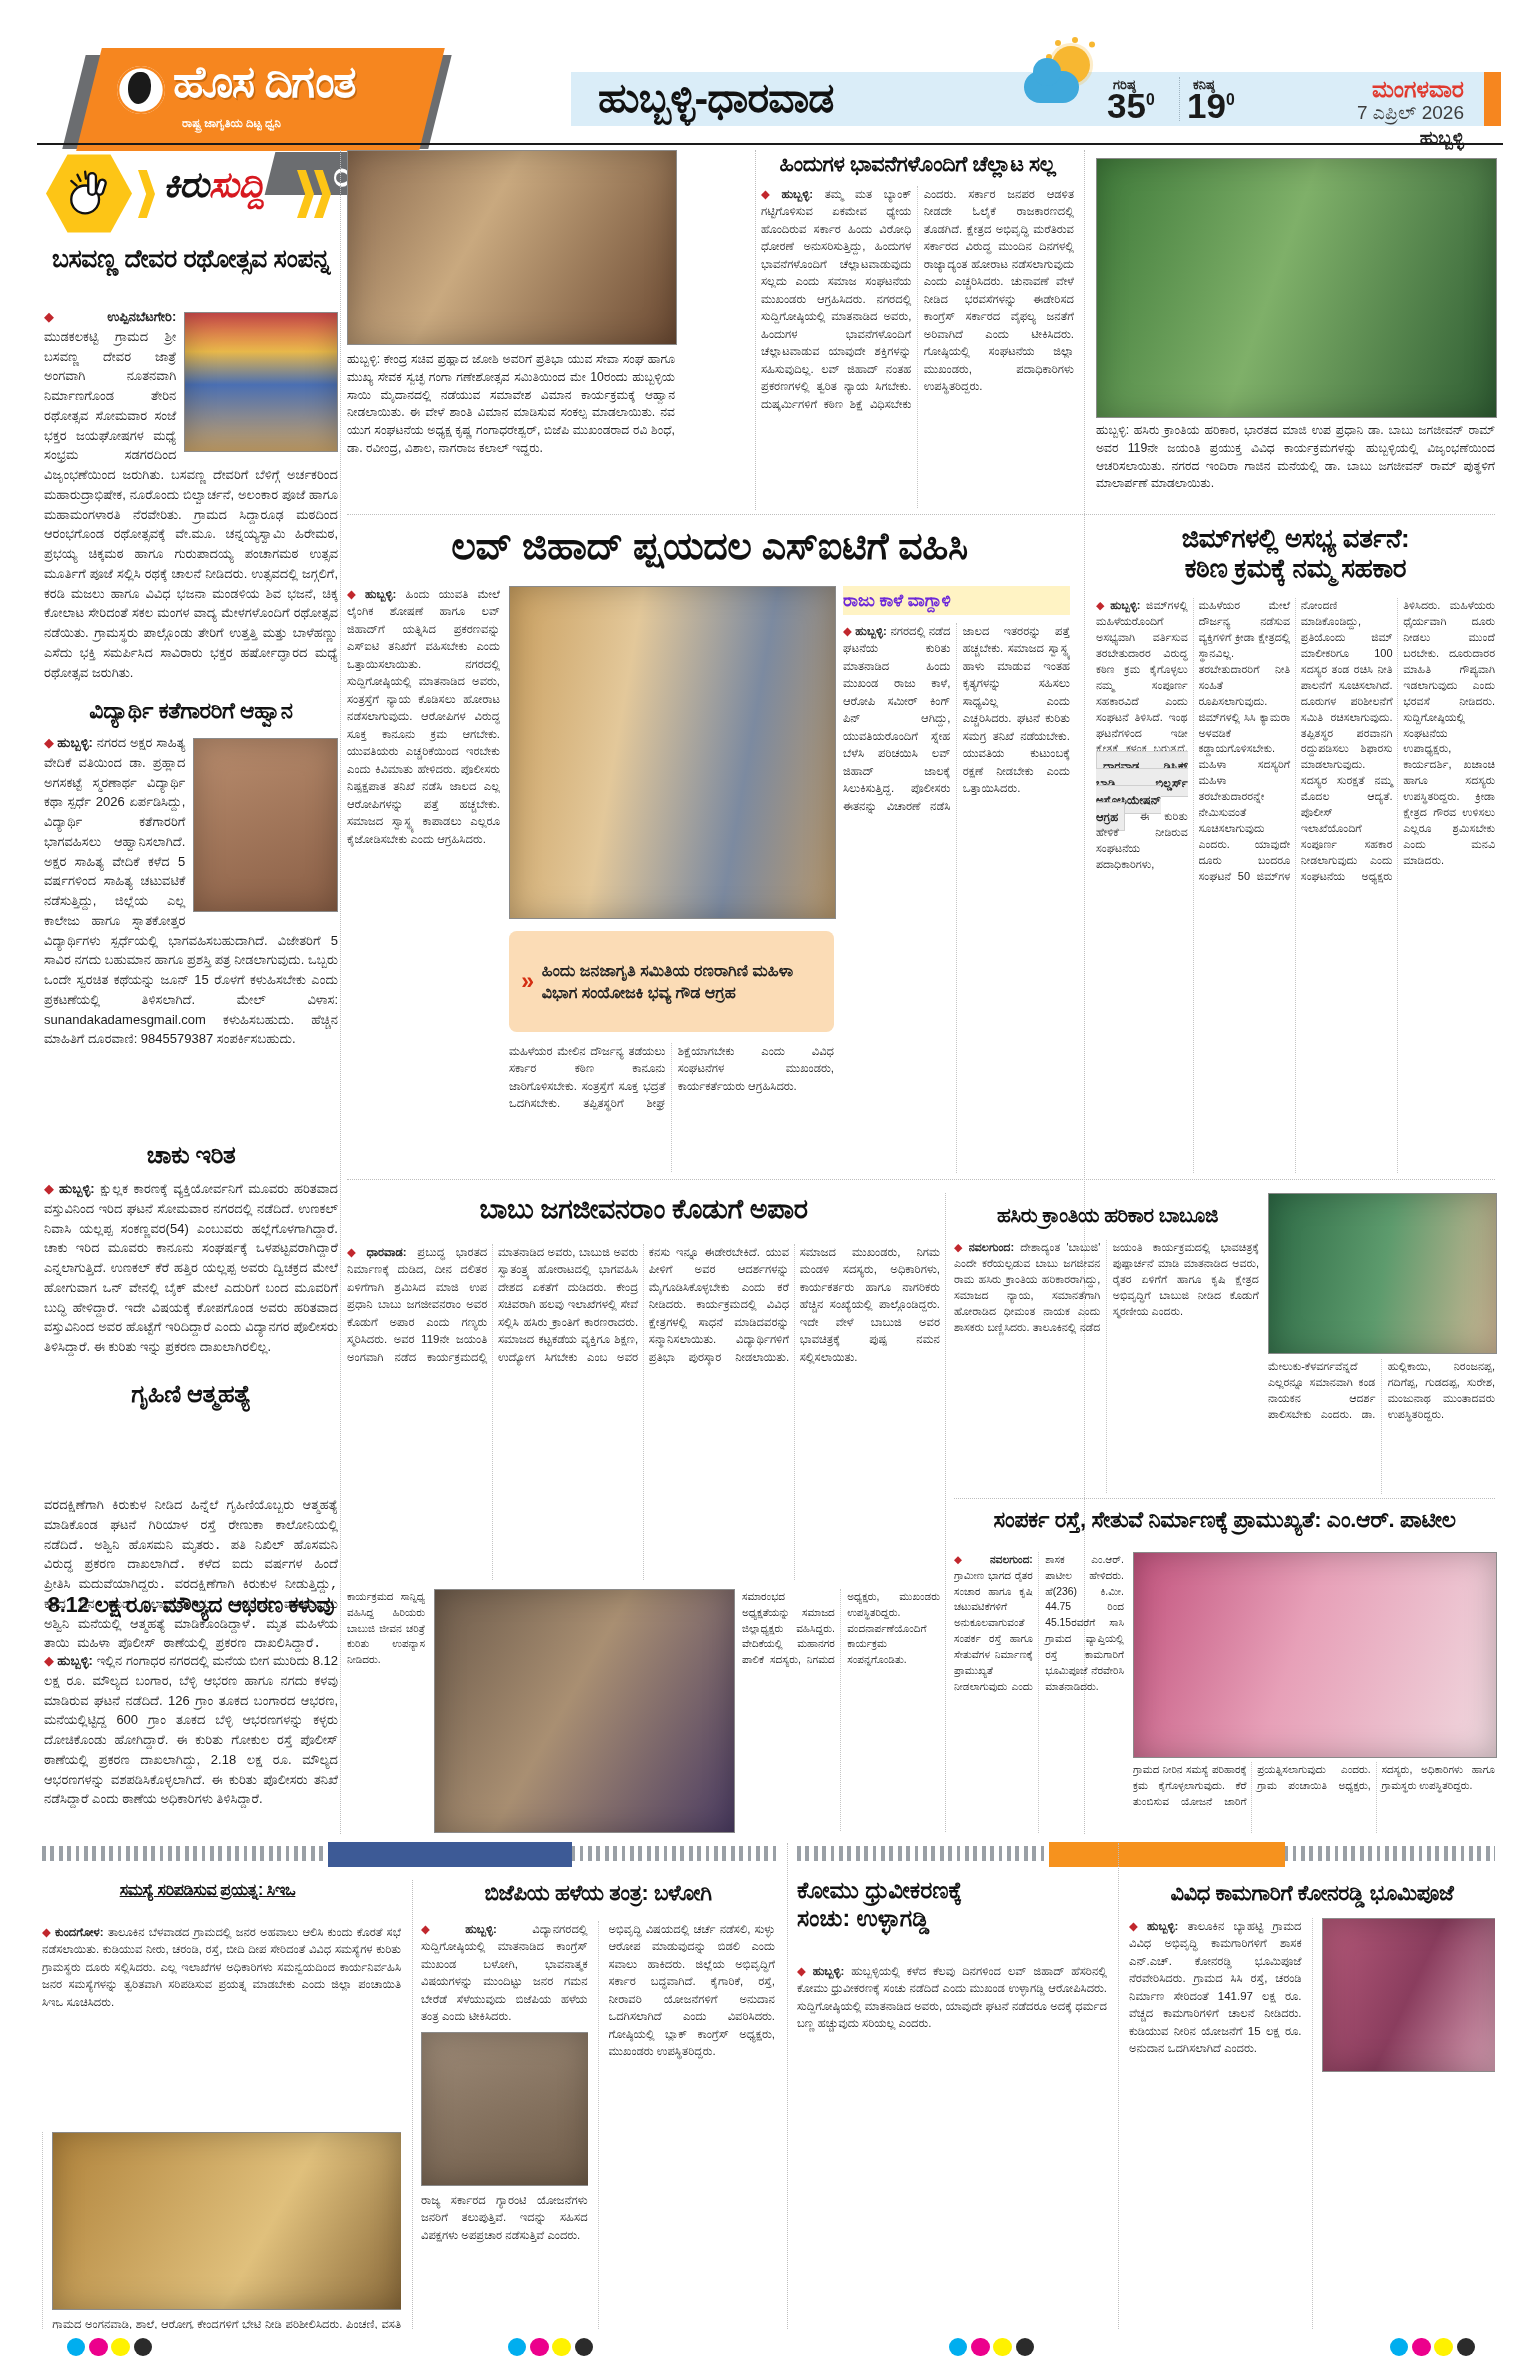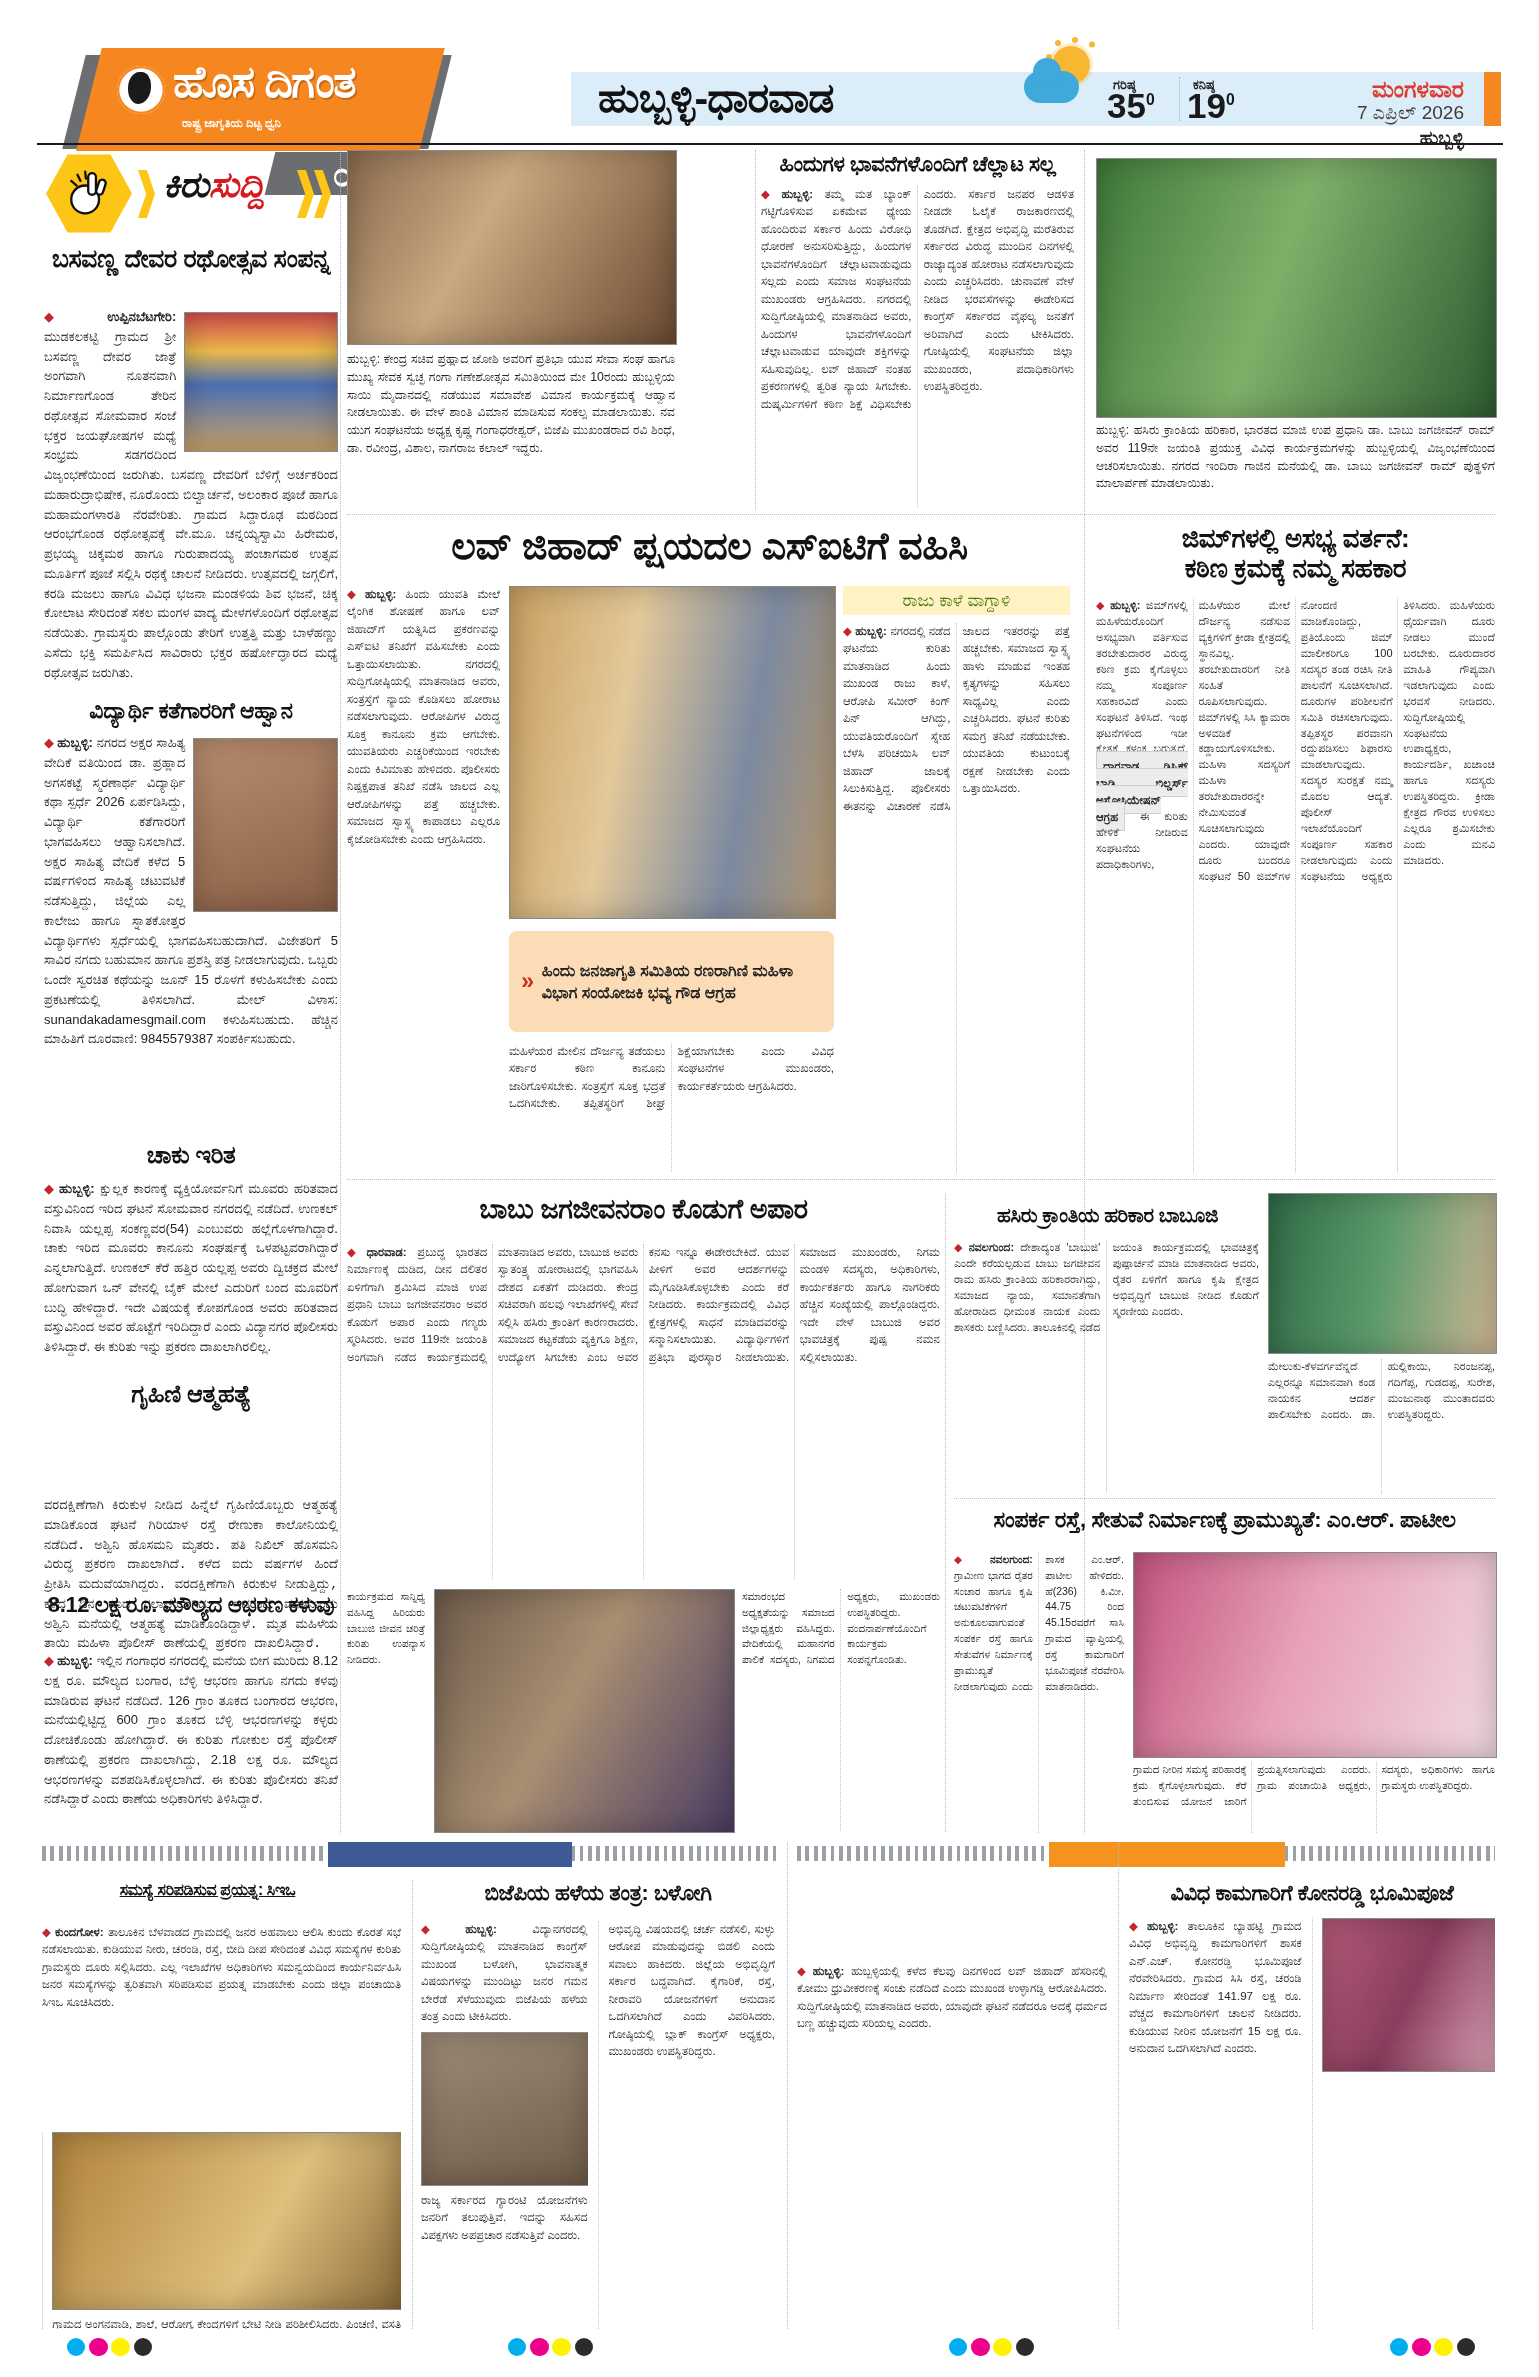--- a/index.html
+++ b/index.html
@@ -134,21 +134,21 @@
   <div class="abs cap" style="left:1096px;top:422px;width:399px;height:86px;">ಹುಬ್ಬಳ್ಳಿ: ಹಸಿರು ಕ್ರಾಂತಿಯ ಹರಿಕಾರ, ಭಾರತದ ಮಾಜಿ ಉಪ ಪ್ರಧಾನಿ ಡಾ. ಬಾಬು ಜಗಜೀವನ್ ರಾಮ್ ಅವರ 119ನೇ ಜಯಂತಿ ಪ್ರಯುಕ್ತ ವಿವಿಧ ಕಾರ್ಯಕ್ರಮಗಳನ್ನು ಹುಬ್ಬಳ್ಳಿಯಲ್ಲಿ ವಿಜೃಂಭಣೆಯಿಂದ ಆಚರಿಸಲಾಯಿತು. ನಗರದ ಇಂದಿರಾ ಗಾಜಿನ ಮನೆಯಲ್ಲಿ ಡಾ. ಬಾಬು ಜಗಜೀವನ್ ರಾಮ್ ಪುತ್ಥಳಿಗೆ ಮಾಲಾರ್ಪಣೆ ಮಾಡಲಾಯಿತು.</div>
 
   <div class="abs hrule" style="left:347px;top:514px;width:1148px;"></div>
 
   <div class="abs hl" style="left:347px;top:524px;width:725px;font-size:38px;">ಲವ್ ಜಿಹಾದ್ ಪ್ಷಯದಲ ಎಸ್‌ಐಟಿಗೆ ವಹಿಸಿ</div>
   <div class="abs bodytxt small" style="left:347px;top:586px;width:153px;height:587px;">
     <span class="dia">◆</span><span class="loc">ಹುಬ್ಬಳ್ಳಿ:</span>
     <span>ಹಿಂದು ಯುವತಿ ಮೇಲೆ ಲೈಂಗಿಕ ಶೋಷಣೆ ಹಾಗೂ ಲವ್ ಜಿಹಾದ್‌ಗೆ ಯತ್ನಿಸಿದ ಪ್ರಕರಣವನ್ನು ಎಸ್‌ಐಟಿ ತನಿಖೆಗೆ ವಹಿಸಬೇಕು ಎಂದು ಒತ್ತಾಯಿಸಲಾಯಿತು. ನಗರದಲ್ಲಿ ಸುದ್ದಿಗೋಷ್ಠಿಯಲ್ಲಿ ಮಾತನಾಡಿದ ಅವರು, ಸಂತ್ರಸ್ತೆಗೆ ನ್ಯಾಯ ಕೊಡಿಸಲು ಹೋರಾಟ ನಡೆಸಲಾಗುವುದು. ಆರೋಪಿಗಳ ವಿರುದ್ಧ ಸೂಕ್ತ ಕಾನೂನು ಕ್ರಮ ಆಗಬೇಕು. ಯುವತಿಯರು ಎಚ್ಚರಿಕೆಯಿಂದ ಇರಬೇಕು ಎಂದು ಕಿವಿಮಾತು ಹೇಳಿದರು. ಪೊಲೀಸರು ನಿಷ್ಪಕ್ಷಪಾತ ತನಿಖೆ ನಡೆಸಿ ಜಾಲದ ಎಲ್ಲ ಆರೋಪಿಗಳನ್ನು ಪತ್ತೆ ಹಚ್ಚಬೇಕು. ಸಮಾಜದ ಸ್ವಾಸ್ಥ್ಯ ಕಾಪಾಡಲು ಎಲ್ಲರೂ ಕೈಜೋಡಿಸಬೇಕು ಎಂದು ಆಗ್ರಹಿಸಿದರು.</span>
   </div>
   <div class="abs ph" style="left:509px;top:586px;width:325px;height:331px;background:linear-gradient(100deg,#caa061 0%,#e3c89a 35%,#7c8aa0 70%,#b7986d 100%);"></div>
-  <div class="abs" style="left:843px;top:586px;width:227px;height:29px;background:#fff3c4;color:#4d7c0f;font-weight:normal;font-size:17px;text-align:center;line-height:29px;">ರಾಜು ಕಾಳೆ ವಾಗ್ದಾಳಿ</div>
+  <div class="abs" style="left:843px;top:586px;width:227px;height:29px;background:#fff3c4;color:#6d28d9;font-weight:bold;font-size:17px;text-align:left;line-height:29px;">ರಾಜು ಕಾಳೆ ವಾಗ್ದಾಳಿ</div>
   <div class="abs bodytxt small cols2" style="left:843px;top:623px;width:227px;height:550px;font-size:11.5px;">
     <span class="dia">◆</span><span class="loc">ಹುಬ್ಬಳ್ಳಿ:</span>
     <span>ನಗರದಲ್ಲಿ ನಡೆದ ಘಟನೆಯ ಕುರಿತು ಮಾತನಾಡಿದ ಹಿಂದು ಮುಖಂಡ ರಾಜು ಕಾಳೆ, ಆರೋಪಿ ಸಮೀರ್ ಕಿಂಗ್ ಪಿನ್ ಆಗಿದ್ದು, ಯುವತಿಯರೊಂದಿಗೆ ಸ್ನೇಹ ಬೆಳೆಸಿ ಪರಿಚಯಿಸಿ ಲವ್ ಜಿಹಾದ್ ಜಾಲಕ್ಕೆ ಸಿಲುಕಿಸುತ್ತಿದ್ದ. ಪೊಲೀಸರು ಈತನನ್ನು ವಿಚಾರಣೆ ನಡೆಸಿ ಜಾಲದ ಇತರರನ್ನು ಪತ್ತೆ ಹಚ್ಚಬೇಕು. ಸಮಾಜದ ಸ್ವಾಸ್ಥ್ಯ ಹಾಳು ಮಾಡುವ ಇಂತಹ ಕೃತ್ಯಗಳನ್ನು ಸಹಿಸಲು ಸಾಧ್ಯವಿಲ್ಲ ಎಂದು ಎಚ್ಚರಿಸಿದರು. ಘಟನೆ ಕುರಿತು ಸಮಗ್ರ ತನಿಖೆ ನಡೆಯಬೇಕು. ಯುವತಿಯ ಕುಟುಂಬಕ್ಕೆ ರಕ್ಷಣೆ ನೀಡಬೇಕು ಎಂದು ಒತ್ತಾಯಿಸಿದರು.</span>
   </div>
   <div class="abs" style="left:509px;top:931px;width:325px;height:101px;background:#fbdcb6;border-radius:7.7px;display:flex;align-items:center;gap:7.7px;padding:0 12.3px;box-sizing:border-box;">
     <span style="color:#d42e12;font-size:23px;font-weight:bold;">»</span>
     <span style="font-size:16px;font-weight:bold;color:#222;line-height:1.35;">ಹಿಂದು ಜನಜಾಗೃತಿ ಸಮಿತಿಯ ರಣರಾಗಿಣಿ ಮಹಿಳಾ ವಿಭಾಗ ಸಂಯೋಜಕಿ ಭವ್ಯ ಗೌಡ ಆಗ್ರಹ</span>
   </div>
   <div class="abs bodytxt small cols2" style="left:509px;top:1043px;width:325px;height:129px;">
     <span>ಮಹಿಳೆಯರ ಮೇಲಿನ ದೌರ್ಜನ್ಯ ತಡೆಯಲು ಸರ್ಕಾರ ಕಠಿಣ ಕಾನೂನು ಜಾರಿಗೊಳಿಸಬೇಕು. ಸಂತ್ರಸ್ತೆಗೆ ಸೂಕ್ತ ಭದ್ರತೆ ಒದಗಿಸಬೇಕು. ತಪ್ಪಿತಸ್ಥರಿಗೆ ಶೀಘ್ರ ಶಿಕ್ಷೆಯಾಗಬೇಕು ಎಂದು ವಿವಿಧ ಸಂಘಟನೆಗಳ ಮುಖಂಡರು, ಕಾರ್ಯಕರ್ತೆಯರು ಆಗ್ರಹಿಸಿದರು.</span>
@@ -227,20 +227,24 @@
       <span>ವಿದ್ಯಾನಗರದಲ್ಲಿ ಸುದ್ದಿಗೋಷ್ಠಿಯಲ್ಲಿ ಮಾತನಾಡಿದ ಕಾಂಗ್ರೆಸ್ ಮುಖಂಡ ಬಳೋಗಿ, ಭಾವನಾತ್ಮಕ ವಿಷಯಗಳನ್ನು ಮುಂದಿಟ್ಟು ಜನರ ಗಮನ ಬೇರೆಡೆ ಸೆಳೆಯುವುದು ಬಿಜೆಪಿಯ ಹಳೆಯ ತಂತ್ರ ಎಂದು ಟೀಕಿಸಿದರು.</span>
       <span class="ph" style="display:block;width:100%;height:152px;margin:6.1px 0;background:linear-gradient(160deg,#9d8a77 0%,#6f5c49 100%);"></span>
       <span>ರಾಜ್ಯ ಸರ್ಕಾರದ ಗ್ಯಾರಂಟಿ ಯೋಜನೆಗಳು ಜನರಿಗೆ ತಲುಪುತ್ತಿವೆ. ಇದನ್ನು ಸಹಿಸದ ವಿಪಕ್ಷಗಳು ಅಪಪ್ರಚಾರ ನಡೆಸುತ್ತಿವೆ ಎಂದರು.</span>
     </div>
     <div class="subcol bodytxt small subdiv" style="padding-left:9.2px;">
       <span>ಅಭಿವೃದ್ಧಿ ವಿಷಯದಲ್ಲಿ ಚರ್ಚೆ ನಡೆಸಲಿ, ಸುಳ್ಳು ಆರೋಪ ಮಾಡುವುದನ್ನು ಬಿಡಲಿ ಎಂದು ಸವಾಲು ಹಾಕಿದರು. ಜಿಲ್ಲೆಯ ಅಭಿವೃದ್ಧಿಗೆ ಸರ್ಕಾರ ಬದ್ಧವಾಗಿದೆ. ಕೈಗಾರಿಕೆ, ರಸ್ತೆ, ನೀರಾವರಿ ಯೋಜನೆಗಳಿಗೆ ಅನುದಾನ ಒದಗಿಸಲಾಗಿದೆ ಎಂದು ವಿವರಿಸಿದರು. ಗೋಷ್ಠಿಯಲ್ಲಿ ಬ್ಲಾಕ್ ಕಾಂಗ್ರೆಸ್ ಅಧ್ಯಕ್ಷರು, ಮುಖಂಡರು ಉಪಸ್ಥಿತರಿದ್ದರು.</span>
     </div>
   </div>
   <div class="abs vrule" style="left:787px;top:1843px;height:486px;"></div>
 
+  <div class="abs" style="left:797px;top:1877px;width:310px;font-weight:bold;font-size:23px;line-height:1.2;color:#121212;">
+    <div>ಕೋಮು ಧ್ರುವೀಕರಣಕ್ಕೆ</div>
+    <div>ಸಂಚು: ಉಳ್ಳಾಗಡ್ಡಿ</div>
+  </div>
   <div class="abs subcolwrap" style="left:797px;top:1963px;width:310px;height:366px;">
     <div class="subcol bodytxt small">
       <span class="dia">◆</span><span class="loc">ಹುಬ್ಬಳ್ಳಿ:</span>
       <span>ಹುಬ್ಬಳ್ಳಿಯಲ್ಲಿ ಕಳೆದ ಕೆಲವು ದಿನಗಳಿಂದ ಲವ್ ಜಿಹಾದ್ ಹೆಸರಿನಲ್ಲಿ ಕೋಮು ಧ್ರುವೀಕರಣಕ್ಕೆ ಸಂಚು ನಡೆದಿದೆ ಎಂದು ಮುಖಂಡ ಉಳ್ಳಾಗಡ್ಡಿ ಆರೋಪಿಸಿದರು. ಸುದ್ದಿಗೋಷ್ಠಿಯಲ್ಲಿ ಮಾತನಾಡಿದ ಅವರು, ಯಾವುದೇ ಘಟನೆ ನಡೆದರೂ ಅದಕ್ಕೆ ಧರ್ಮದ ಬಣ್ಣ ಹಚ್ಚುವುದು ಸರಿಯಲ್ಲ ಎಂದರು.</span>
     </div>
   </div>
   <div class="abs vrule" style="left:1118px;top:1843px;height:486px;"></div>
 
   <div class="abs hl" style="left:1129px;top:1881px;width:366px;font-size:21px;">ವಿವಿಧ ಕಾಮಗಾರಿಗೆ ಕೋನರಡ್ಡಿ ಭೂಮಿಪೂಜೆ</div>
   <div class="abs subcolwrap" style="left:1129px;top:1918px;width:366px;height:411px;">

